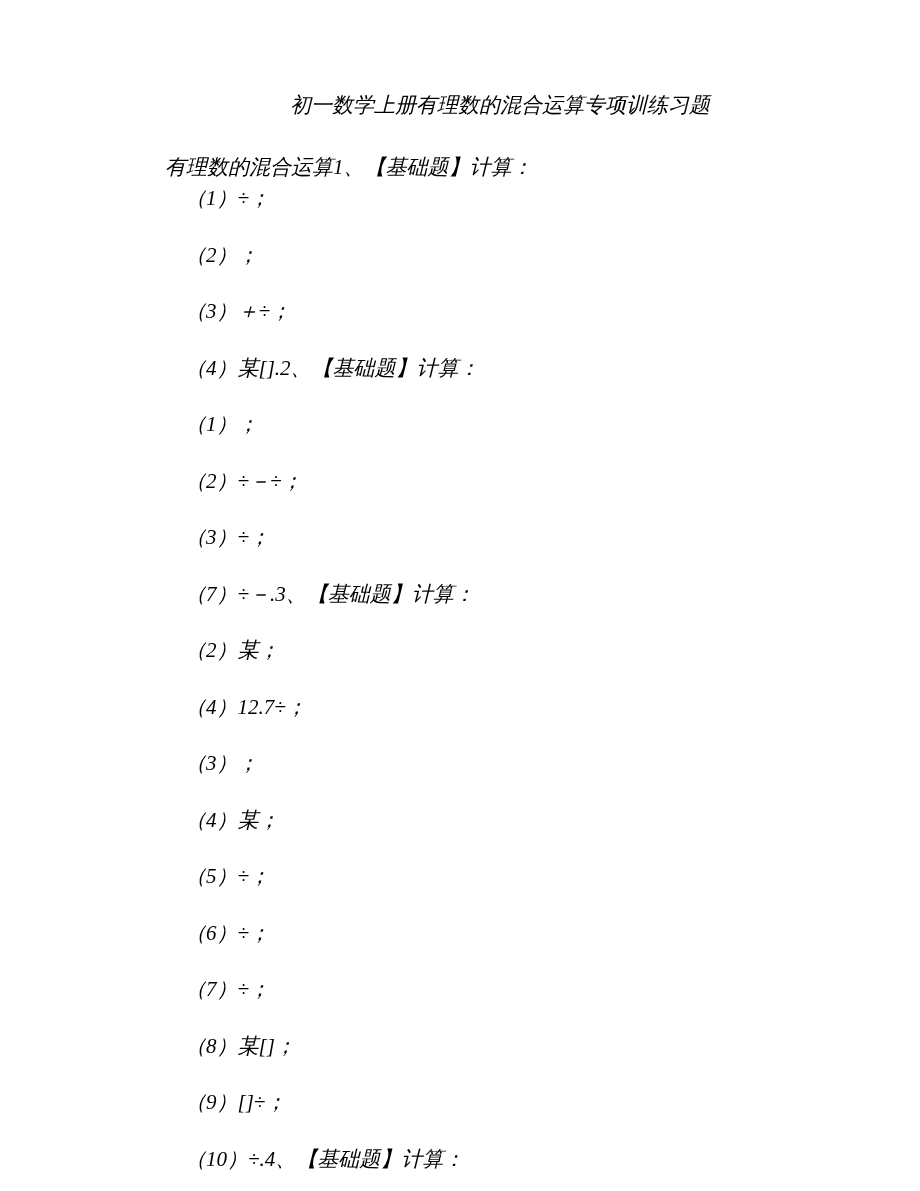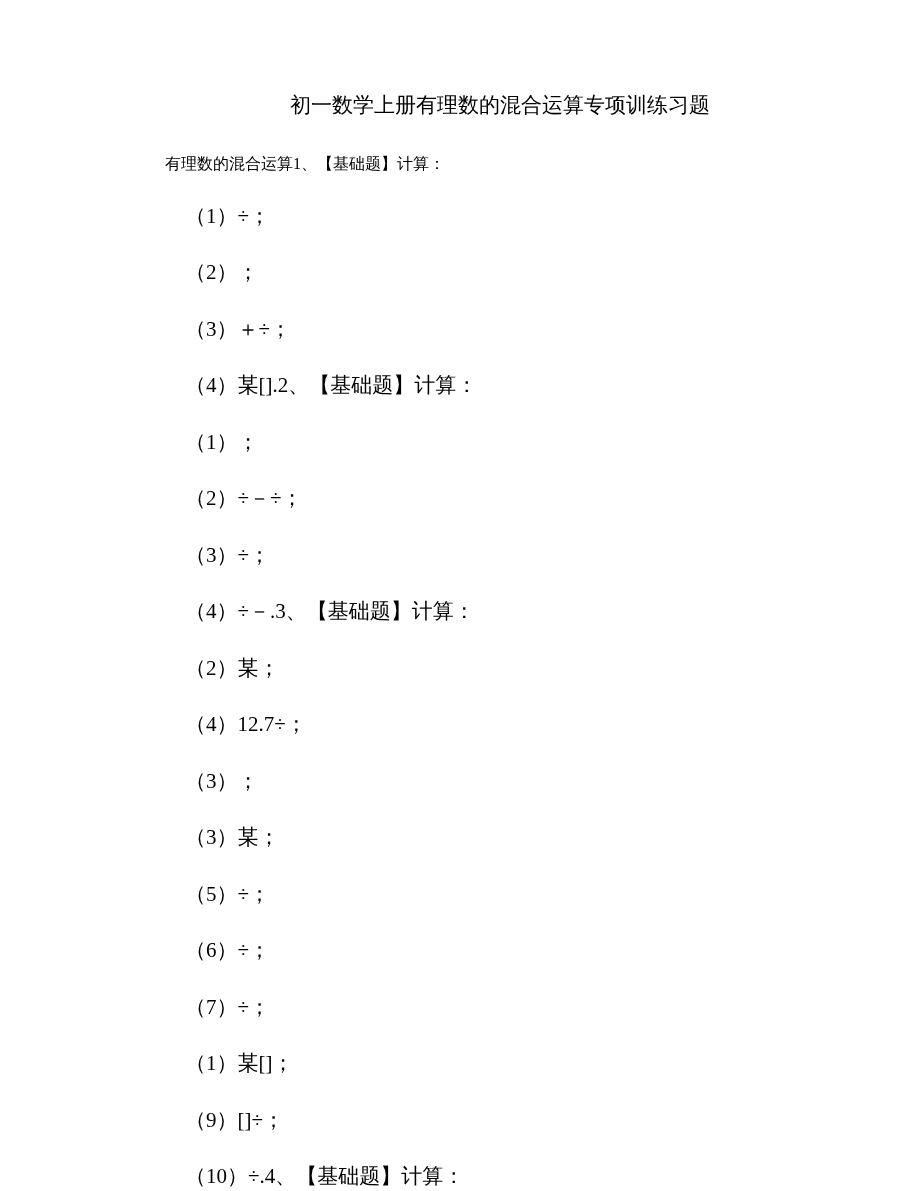--- a/index.html
+++ b/index.html
@@ -1,60 +1,60 @@
 <!DOCTYPE html>
 <html><head>
   <meta charset="utf-8">
   <style>
     * {
       margin: 0;
       padding: 0;
       box-sizing: border-box;
+      font-style: italic;
     }
     body {
       width: 920px;
       height: 1191px;
       background: #ffffff;
       font-family: "SimSun", "宋体", serif;
       color: #000000;
       padding: 90px 165px 0 165px;
       font-size: 21px;
       line-height: 1.5;
     }
     .title {
       text-align: center;
       margin-bottom: 30px;
       font-size: 21px;
       padding-left: 80px;
     }
     .intro {
-      margin-bottom: 25px;
-      font-size: 16px;
+      font-size: 21px;
     }
     .item {
       margin-bottom: 25px;
       padding-left: 20px;
       font-size: 21px;
     }
   </style>
 </head>
 <body>
 
 <div class="title">初一数学上册有理数的混合运算专项训练习题</div>
 <div class="intro">有理数的混合运算1、【基础题】计算：</div>
 <div class="item">（1）÷；</div>
 <div class="item">（2）；</div>
 <div class="item">（3）＋÷；</div>
 <div class="item">（4）某[].2、【基础题】计算：</div>
 <div class="item">（1）；</div>
 <div class="item">（2）÷－÷；</div>
 <div class="item">（3）÷；</div>
-<div class="item">（4）÷－.3、【基础题】计算：</div>
+<div class="item">（7）÷－.3、【基础题】计算：</div>
 <div class="item">（2）某；</div>
 <div class="item">（4）12.7÷；</div>
 <div class="item">（3）；</div>
-<div class="item">（3）某；</div>
+<div class="item">（4）某；</div>
 <div class="item">（5）÷；</div>
 <div class="item">（6）÷；</div>
 <div class="item">（7）÷；</div>
-<div class="item">（1）某[]；</div>
+<div class="item">（8）某[]；</div>
 <div class="item">（9）[]÷；</div>
 <div class="item">（10）÷.4、【基础题】计算：</div>
 
 </body></html>

